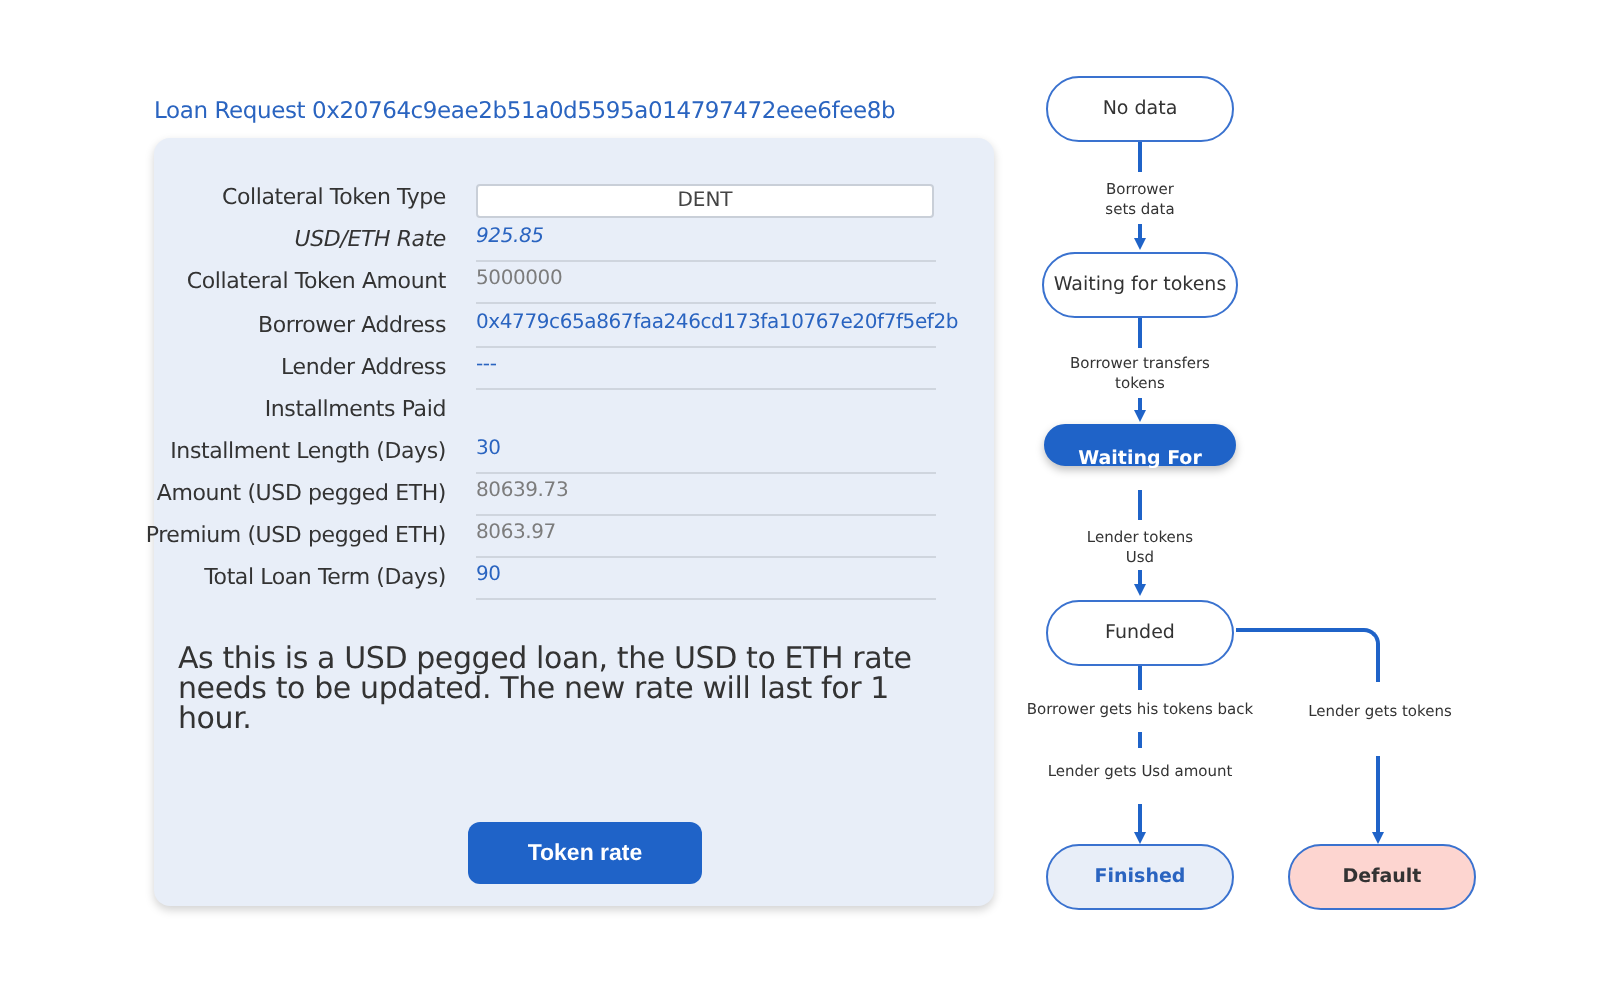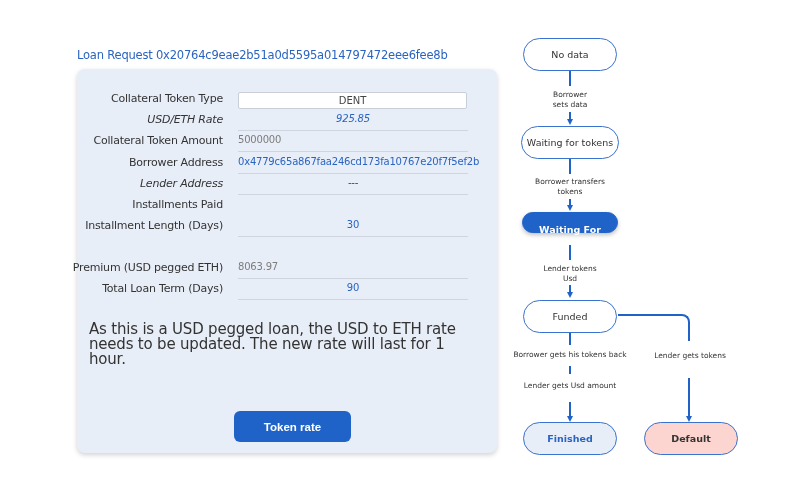--- a/index.html
+++ b/index.html
@@ -16,21 +16,21 @@
     box-shadow:0 2px 5px rgba(0,0,0,0.18);
   }
   .row { position:absolute; left:0; width:420px; height:21px; }
   .row .label {
     position:absolute; right:274px; top:3px; font-size:11px; color:#333; white-space:nowrap; letter-spacing:-0.2px;
   }
   .row .value {
     position:absolute; left:161px; top:3px; width:230px; font-size:10px; white-space:nowrap;
     border-bottom:1px solid #cfd5de; height:17px; letter-spacing:-0.2px;
   }
-  .value.blue { color:#2a64c0;text-align:center; }
+  .value.blue { color:#2a64c0; }
   .value.gray { color:#7c7c7c; }
   .select-box {
     position:absolute; left:161px; top:23px; width:227px; height:15px;
     background:#fff; border:1px solid #c9cfd8; border-radius:2px;
     font-size:10px; color:#444; text-align:center; line-height:15px;
   }
   .note {
     position:absolute; left:12px; top:253px; width:396px; text-align:left;
     font-size:15px; line-height:15px; color:#333; letter-spacing:-0.2px;
   }
@@ -77,30 +77,34 @@
     <span class="value blue">925.85</span>
   </div>
   <div class="row" style="top:62px;">
     <span class="label">Collateral Token Amount</span>
     <span class="value gray">5000000</span>
   </div>
   <div class="row" style="top:84px;">
     <span class="label">Borrower Address</span>
     <span class="value blue">0x4779c65a867faa246cd173fa10767e20f7f5ef2b</span>
   </div>
-  <div class="row" style="top:105px;font-style:italic;">
+  <div class="row" style="top:105px;">
     <span class="label">Lender Address</span>
     <span class="value blue">---</span>
   </div>
   <div class="row" style="top:126px;">
     <span class="label">Installments Paid</span>
   </div>
   <div class="row" style="top:147px;">
     <span class="label">Installment Length (Days)</span>
     <span class="value blue">30</span>
+  </div>
+  <div class="row" style="top:168px;">
+    <span class="label">Amount (USD pegged ETH)</span>
+    <span class="value gray">80639.73</span>
   </div>
   <div class="row" style="top:189px;">
     <span class="label">Premium (USD pegged ETH)</span>
     <span class="value gray">8063.97</span>
   </div>
   <div class="row" style="top:210px;">
     <span class="label">Total Loan Term (Days)</span>
     <span class="value blue">90</span>
   </div>
 

